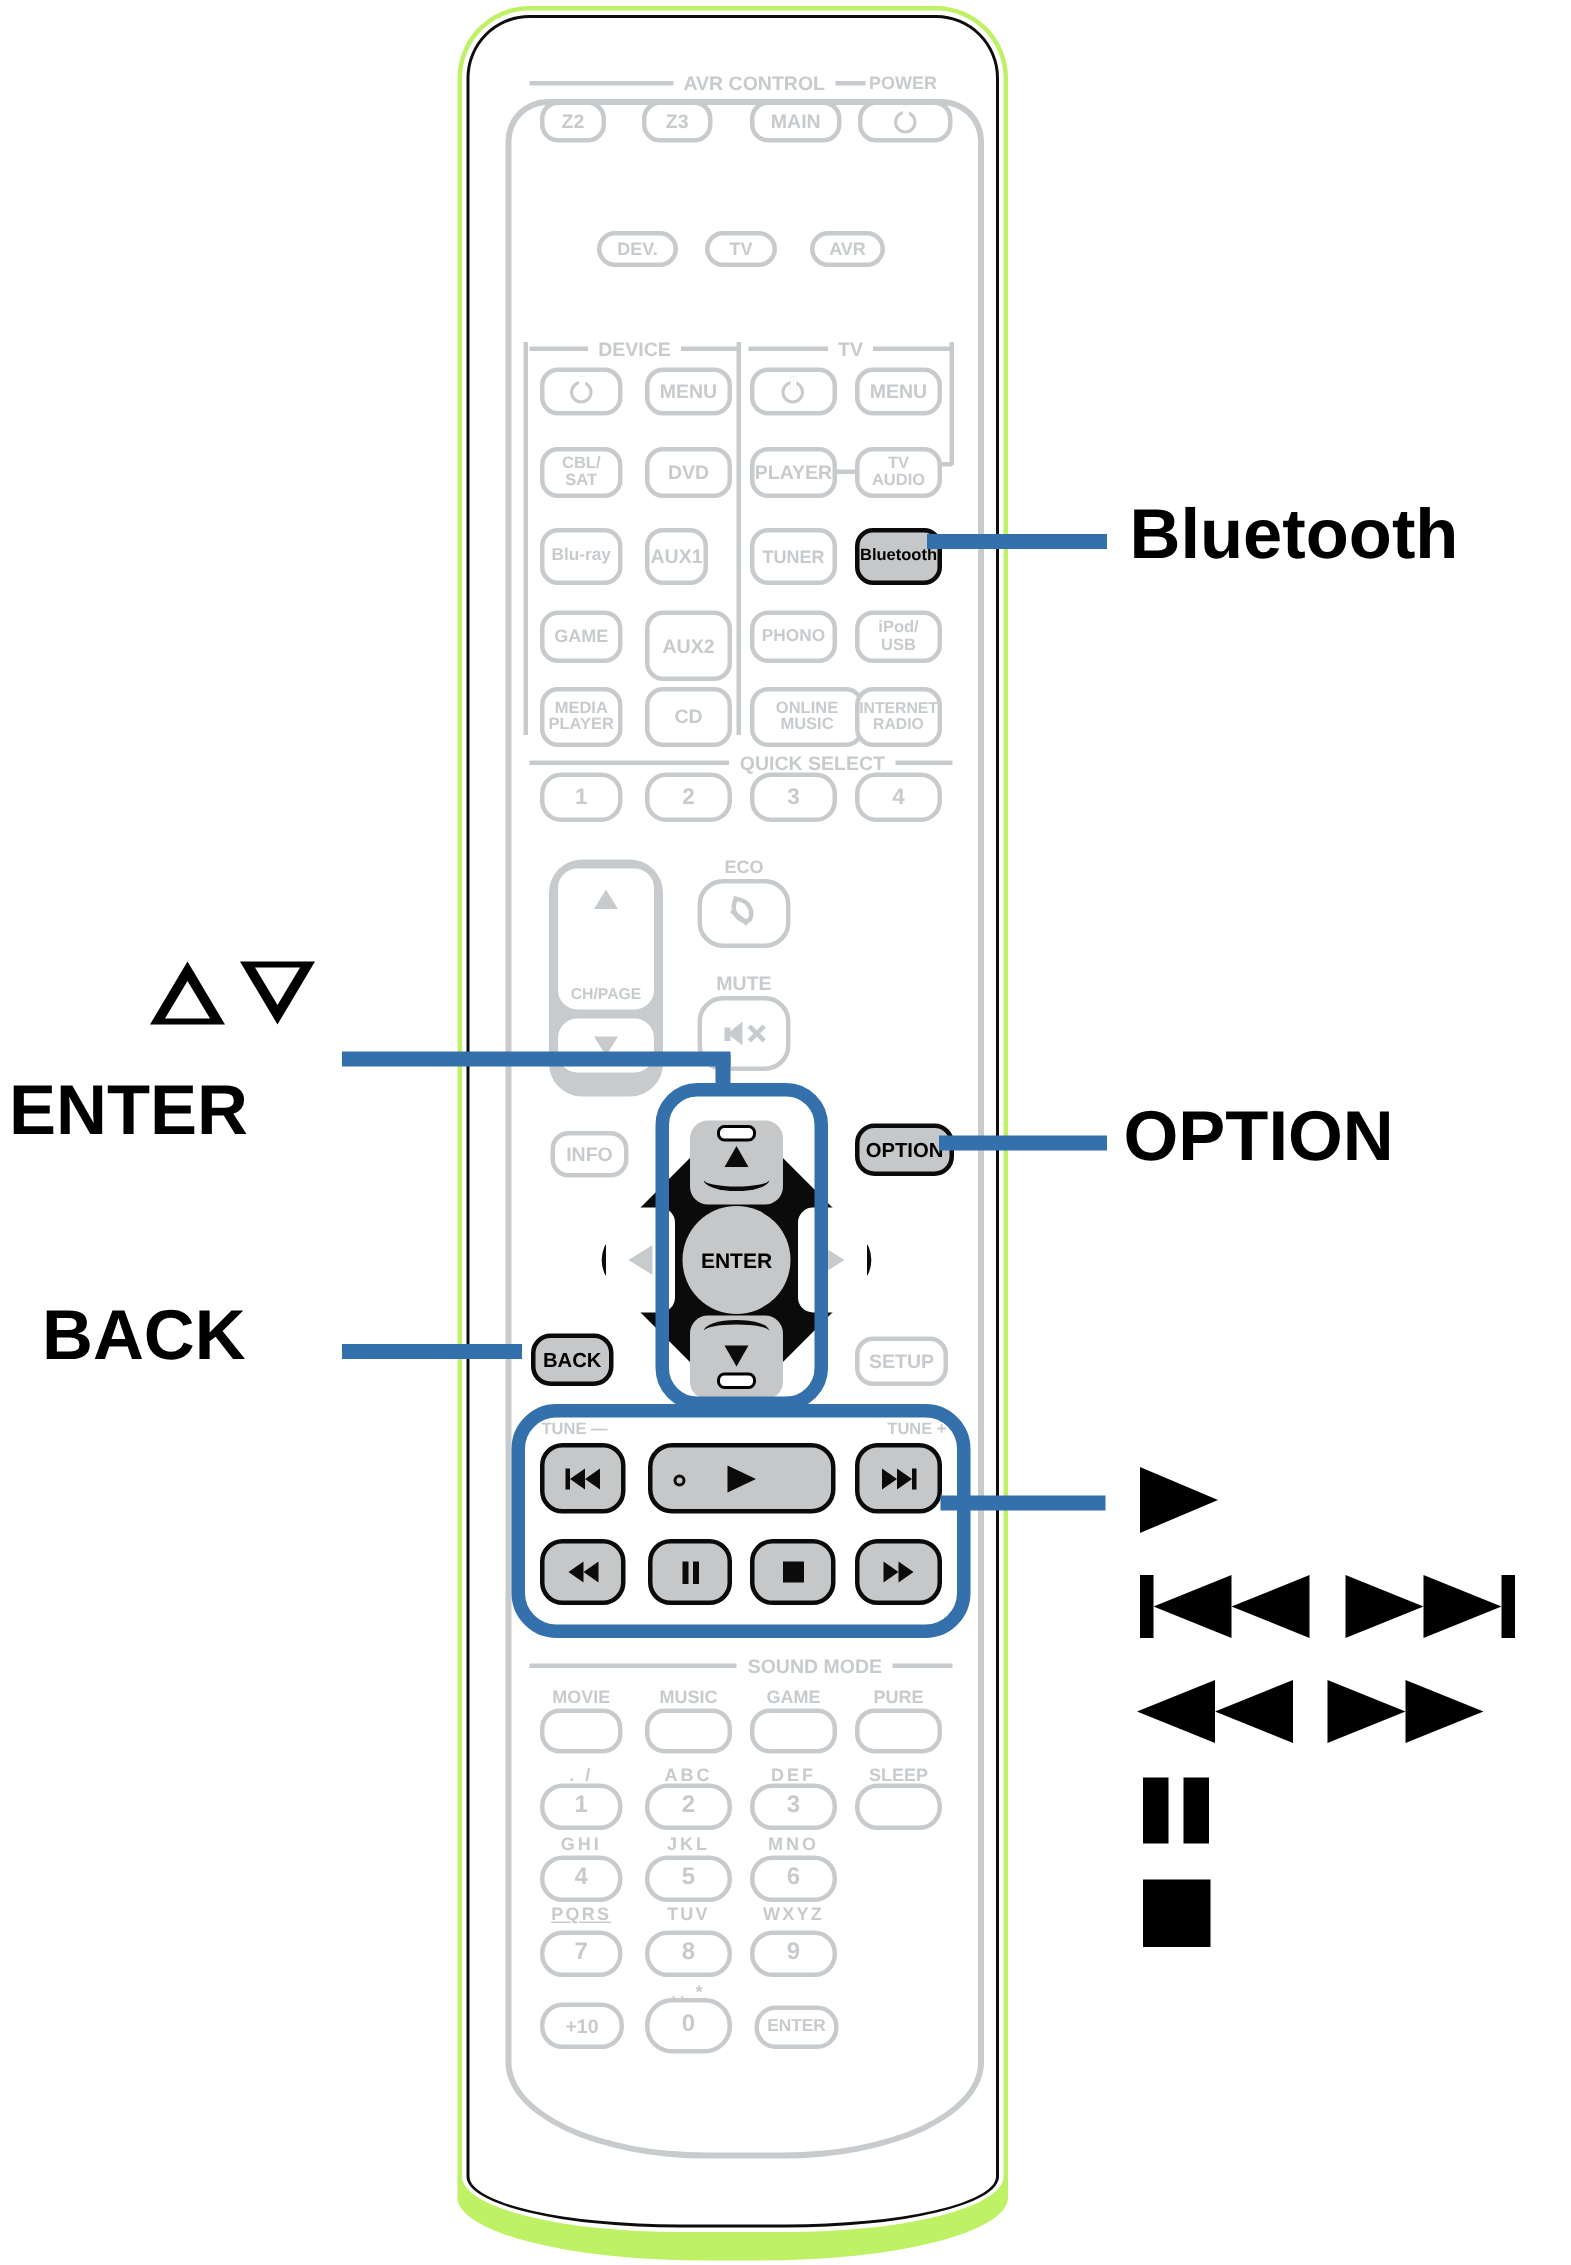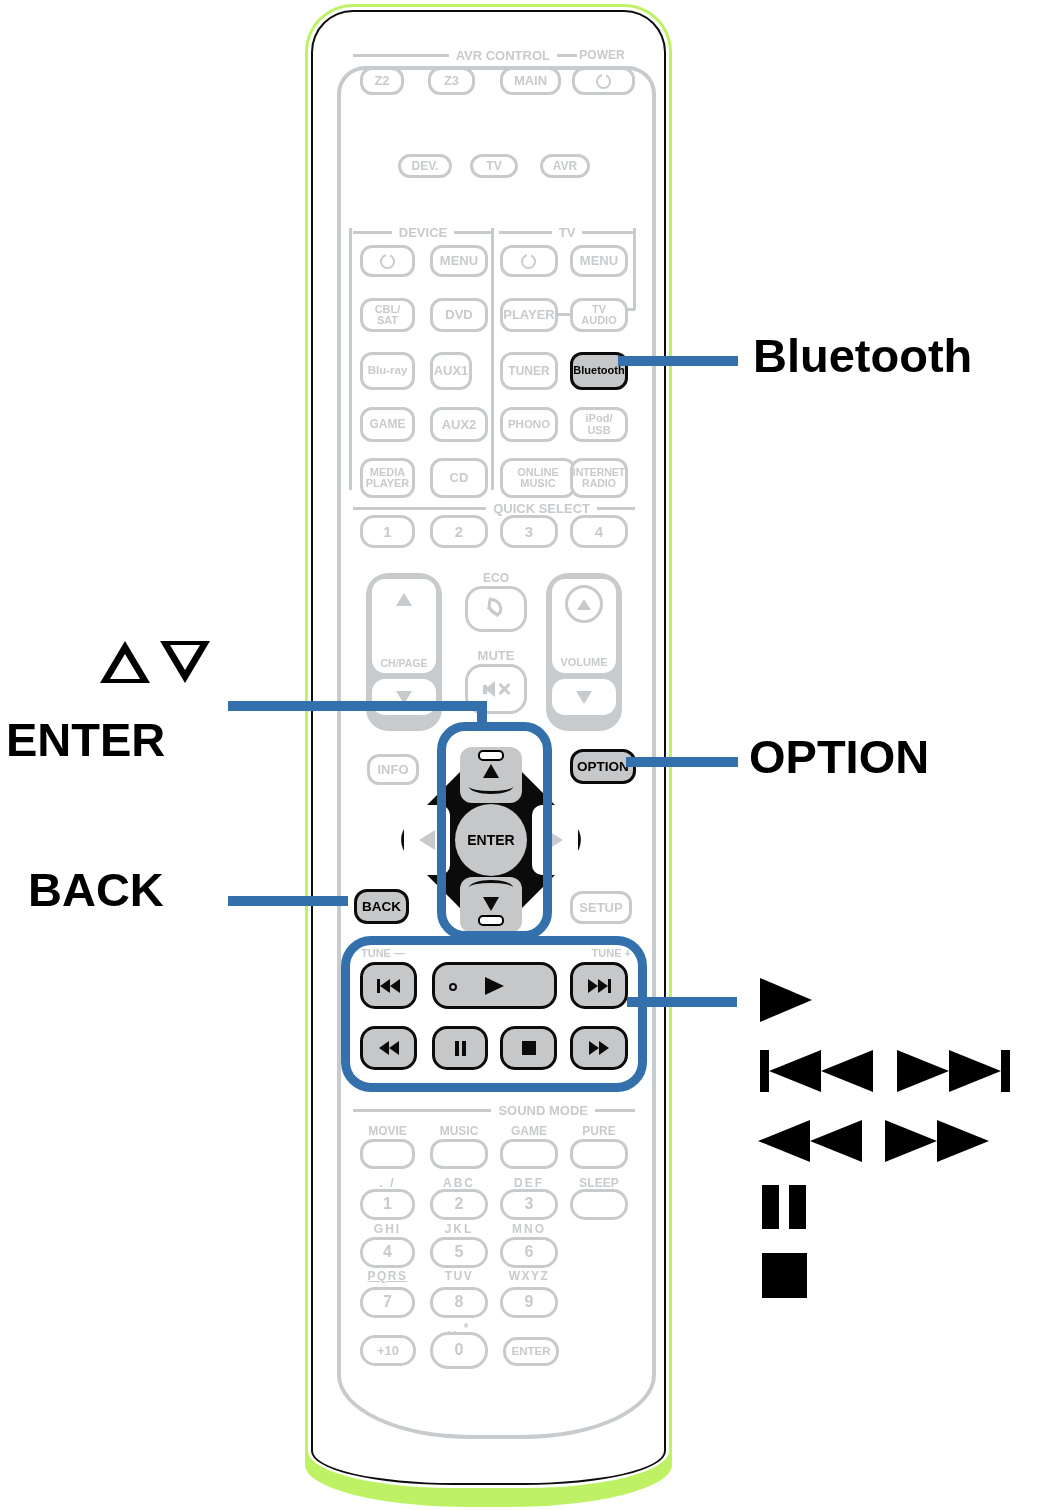--- a/index.html
+++ b/index.html
@@ -122,21 +122,21 @@
       <div class="btn" style="left:187px;top:286px;width:58px;height:34px;">PLAYER</div>
       <div class="btn" style="left:257px;top:286px;width:58px;height:34px;font-size:11px;">TV
 AUDIO</div>
 
       <div class="btn" style="left:47px;top:340px;width:55px;height:38px;font-size:11.5px;">Blu-ray</div>
       <div class="btn" style="left:117px;top:340px;width:42px;height:38px;">AUX1</div>
       <div class="btn" style="left:187px;top:340px;width:58px;height:38px;font-size:12px;">TUNER</div>
       <div class="btn hl" style="left:257px;top:340px;width:58px;height:38px;font-size:11px;">Bluetooth</div>
 
       <div class="btn" style="left:47px;top:395px;width:55px;height:35px;font-size:12px;">GAME</div>
-      <div class="btn" style="left:117px;top:395px;width:58px;height:35px;">AUX2</div>
+      <div class="btn" style="left:117px;top:395px;width:58px;height:47px;">AUX2</div>
       <div class="btn" style="left:187px;top:395px;width:58px;height:35px;font-size:11.5px;">PHONO</div>
       <div class="btn" style="left:257px;top:395px;width:58px;height:35px;font-size:11px;">iPod/
 USB</div>
 
       <div class="btn" style="left:47px;top:446px;width:55px;height:40px;font-size:11px;">MEDIA
 PLAYER</div>
       <div class="btn" style="left:117px;top:446px;width:58px;height:40px;">CD</div>
       <div class="btn" style="left:187px;top:446px;width:76px;height:40px;font-size:11px;">ONLINE
 MUSIC</div>
       <div class="btn" style="left:257px;top:446px;width:58px;height:40px;font-size:10.5px;">INTERNET
@@ -174,31 +174,20 @@
         <span class="row">
           <i class="abs" style="position:static;width:4px;height:9px;background:var(--ghost);"></i>
           <i class="tri l-g" style="border-width:8px 10px 8px 0;margin-left:-2px;"></i>
           <span style="position:relative;width:12px;height:12px;margin-left:3px;display:block;">
             <i class="abs" style="left:5px;top:-1px;width:3px;height:14px;background:var(--ghost);transform:rotate(45deg);"></i>
             <i class="abs" style="left:5px;top:-1px;width:3px;height:14px;background:var(--ghost);transform:rotate(-45deg);"></i>
           </span>
         </span>
       </div>
 
-      <div class="rocker" style="left:233px;top:561px;width:76px;height:158px;">
-        <div class="win" style="left:6px;top:6px;width:64px;height:94px;">
-          <span style="width:38px;height:38px;border:3px solid var(--ghost);border-radius:50%;margin-top:6px;display:flex;align-items:center;justify-content:center;box-sizing:border-box;">
-            <i class="tri up-g" style="border-width:0 7px 11px 7px;"></i>
-          </span>
-          <span class="lbl" style="position:static;margin-top:auto;margin-bottom:5px;font-size:11px;">VOLUME</span>
-        </div>
-        <div class="win" style="left:6px;top:106px;width:64px;height:36px;justify-content:center;">
-          <i class="tri dn-g"></i>
-        </div>
-      </div>
 
       <div class="btn" style="left:40px;top:742px;width:52px;height:31px;margin-left:14px;">INFO</div>
       <div class="btn hl" style="left:257px;top:737px;width:66px;height:35px;font-size:13.5px;border-radius:13px;">OPTION</div>
 
       <div class="abs" style="left:83px;top:725px;width:190px;height:206px;">
         <div class="abs" style="left:25px;top:33px;width:140px;height:140px;background:var(--ink);border-radius:22px;transform:rotate(45deg);"></div>
         <div class="abs" style="left:8px;top:68px;width:46px;height:70px;background:#fff;border-radius:10px;display:flex;align-items:center;justify-content:center;">
           <i class="tri l-g"></i>
         </div>
         <div class="abs" style="left:136px;top:68px;width:46px;height:70px;background:#fff;border-radius:10px;display:flex;align-items:center;justify-content:center;">

